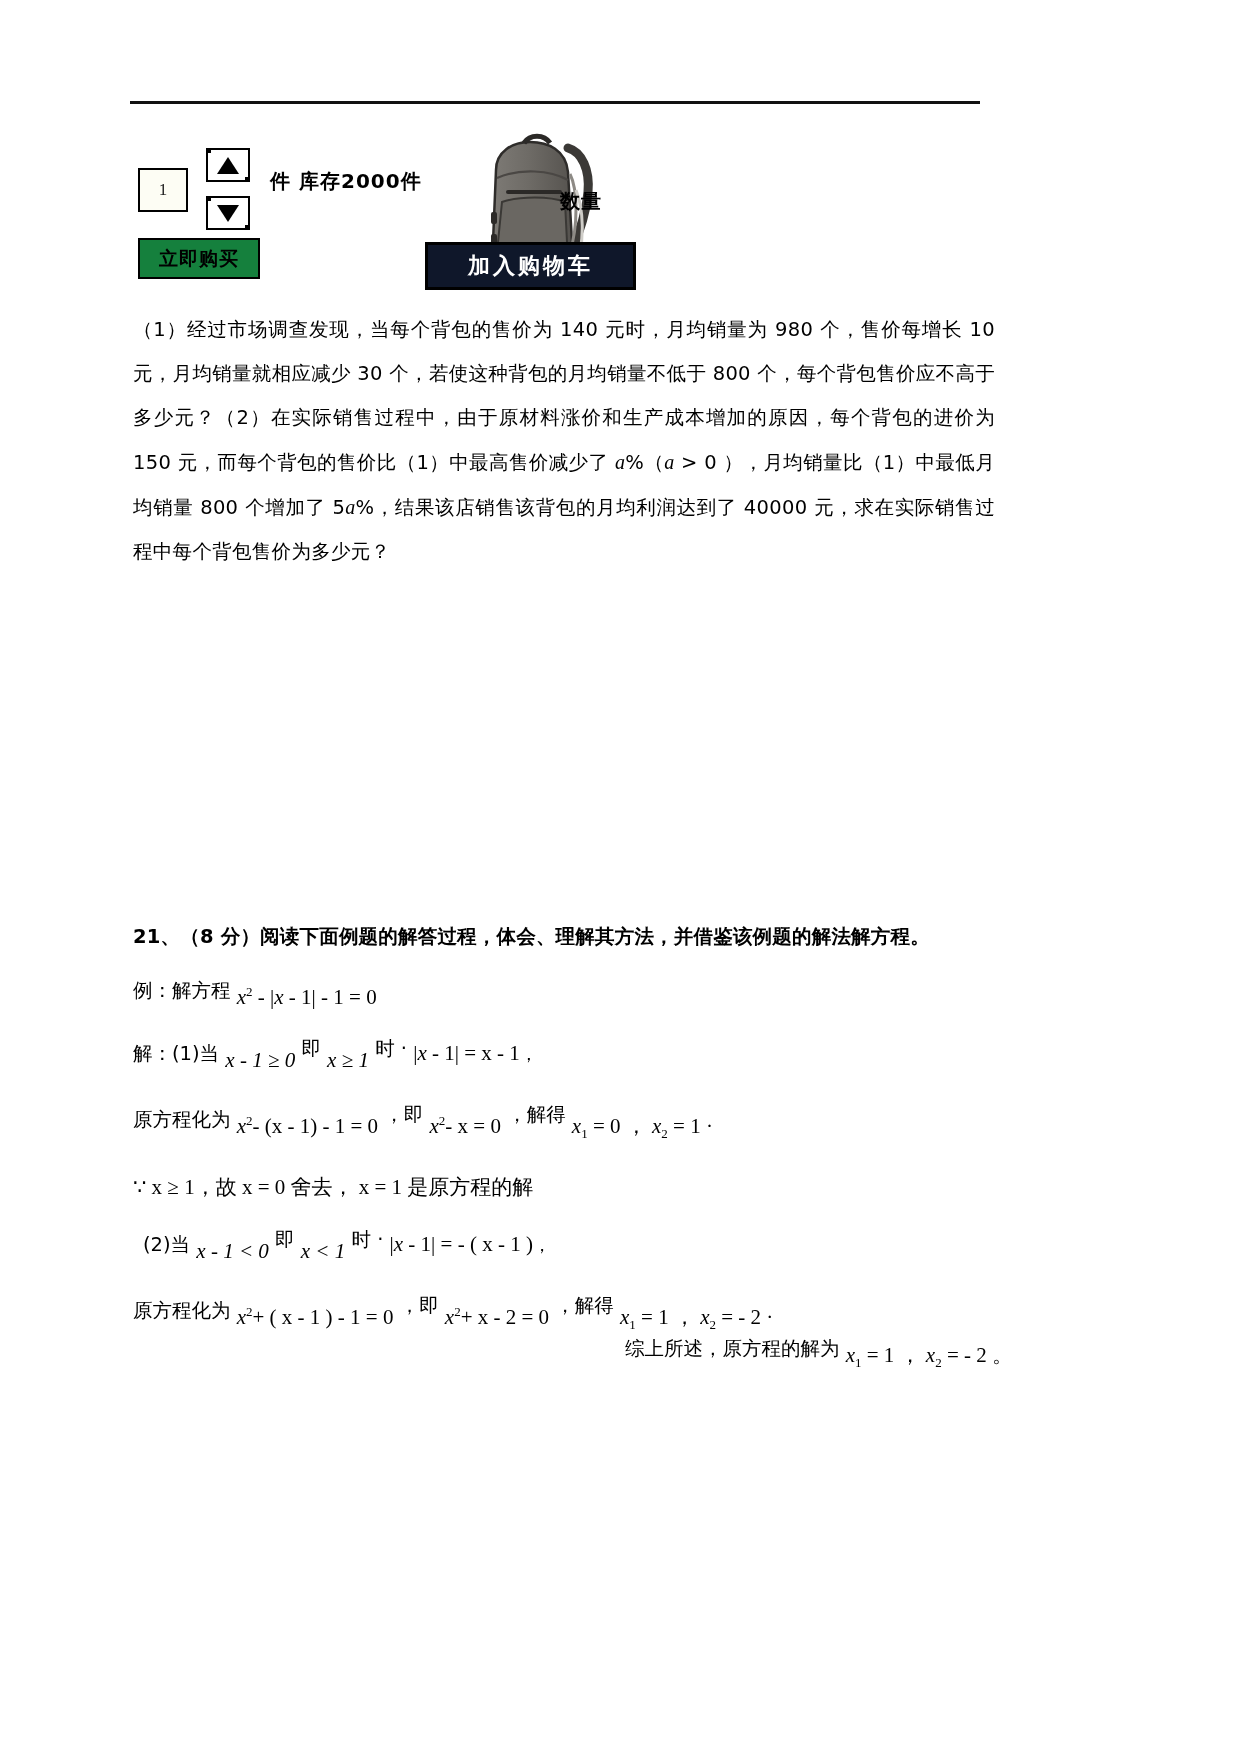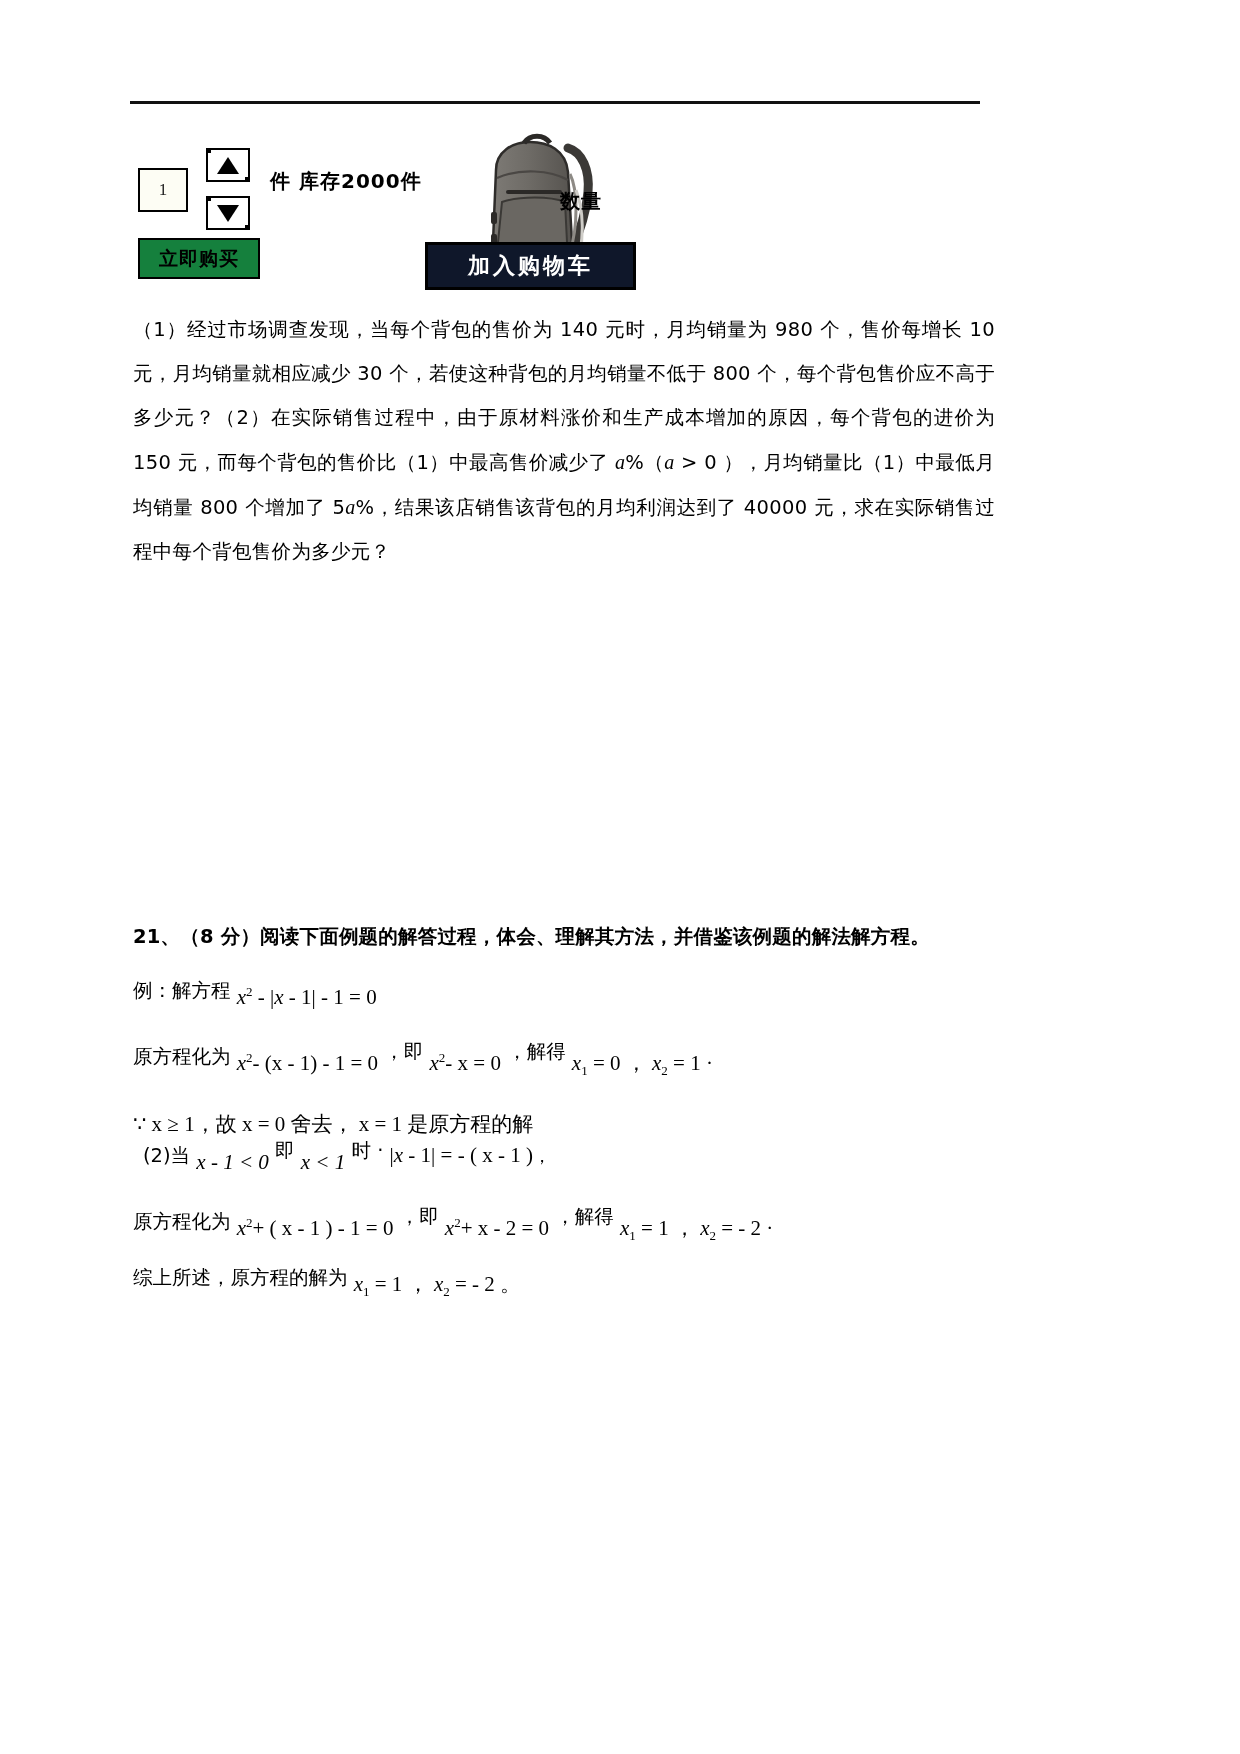--- a/index.html
+++ b/index.html
@@ -270,53 +270,61 @@
 
   <div class="sec21">
 
     <div class="sec21-title">21、（8 分）阅读下面例题的解答过程，体会、理解其方法，并借鉴该例题的解法解方程。</div>
 
     <div class="mline" style="margin-top:16px;">
       <span>例：解方程</span>
       <span class="mth low"><span>x</span><sup>2</sup><span class="up"> - </span><span class="up">|</span><span>x</span><span class="up"> - 1</span><span class="up">|</span><span class="up"> - 1 = 0</span></span>
     </div>
 
+    <div class="mline" style="margin-top:32px;">
+      <span>解：(1)当</span>
+      <span class="mth low">x - 1 ≥ 0</span>
+      <span class="rais">即</span>
+      <span class="mth low">x ≥ 1</span>
+      <span class="rais">时 ·</span>
+      <span class="mth"><span class="up">|</span>x<span class="up"> - 1</span><span class="up">| </span><span class="up">= x - 1</span></span><span class="cm">，</span>
+    </div>
 
     <div class="mline" style="margin-top:30px;">
       <span>原方程化为</span>
       <span class="mth low">x<sup>2</sup><span class="up">- (x - 1) - 1 = 0</span></span>
       <span class="rais">，即</span>
       <span class="mth low">x<sup>2</sup><span class="up">- x = 0</span></span>
       <span class="rais">，解得</span>
       <span class="mth low">x<sub>1</sub> <span class="up">= 0 ，</span> x<sub>2</sub> <span class="up">= 1 ·</span></span>
     </div>
 
     <div class="mline" style="margin-top:30px;">
       <span class="mth" style="font-style:normal;">∵ x ≥ 1，故 x = 0 舍去， x = 1 是原方程的解</span>
     </div>
 
-    <div class="mline" style="padding-left:10px;">
+    <div class="mline" style="margin-top:26px; padding-left:10px;">
       <span>(2)当</span>
       <span class="mth low">x - 1 &lt; 0</span>
       <span class="rais">即</span>
       <span class="mth low">x &lt; 1</span>
       <span class="rais">时 ·</span>
       <span class="mth"><span class="up">|</span>x<span class="up"> - 1</span><span class="up">| </span><span class="up">= - ( x - 1 )</span></span><span class="cm">，</span>
     </div>
 
     <div class="mline" style="margin-top:30px;">
       <span>原方程化为</span>
       <span class="mth low">x<sup>2</sup><span class="up">+ ( x - 1 ) - 1 = 0</span></span>
       <span class="rais">，即</span>
       <span class="mth low">x<sup>2</sup><span class="up">+ x - 2 = 0</span></span>
       <span class="rais">，解得</span>
       <span class="mth low">x<sub>1</sub> <span class="up">= 1 ，</span> x<sub>2</sub> <span class="up">= - 2 ·</span></span>
     </div>
 
 
-    <div class="mline" style="margin-top:18px;">
+    <div class="mline" style="text-align:right;">
       <span>综上所述，原方程的解为</span>
       <span class="mth low">x<sub>1</sub> <span class="up">= 1 ，</span> x<sub>2</sub> <span class="up">= - 2 。</span></span>
     </div>
 
   </div>
 
 </div>
 
 </body></html>

